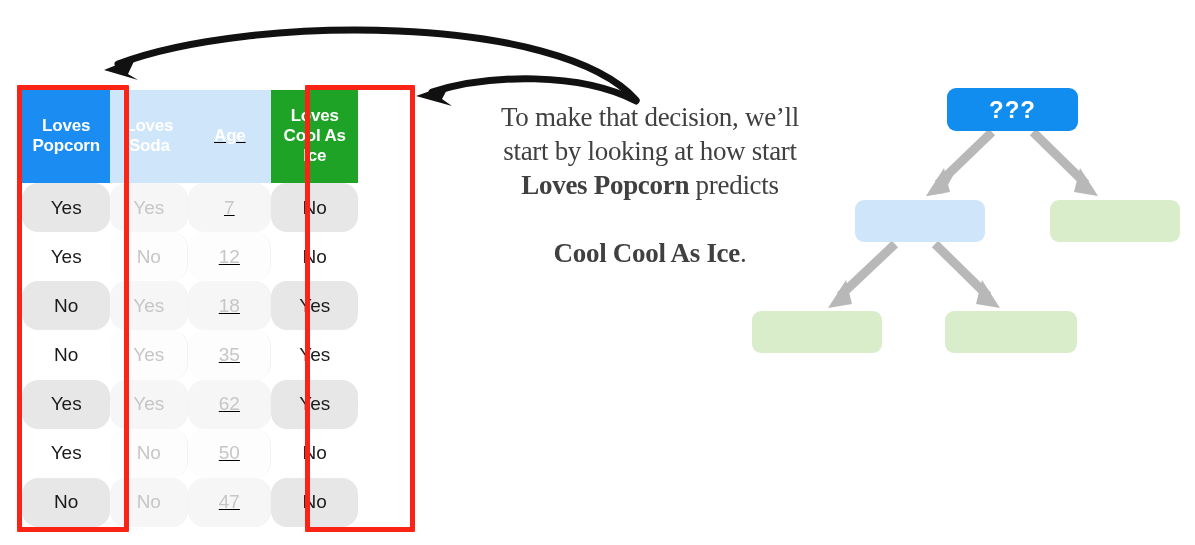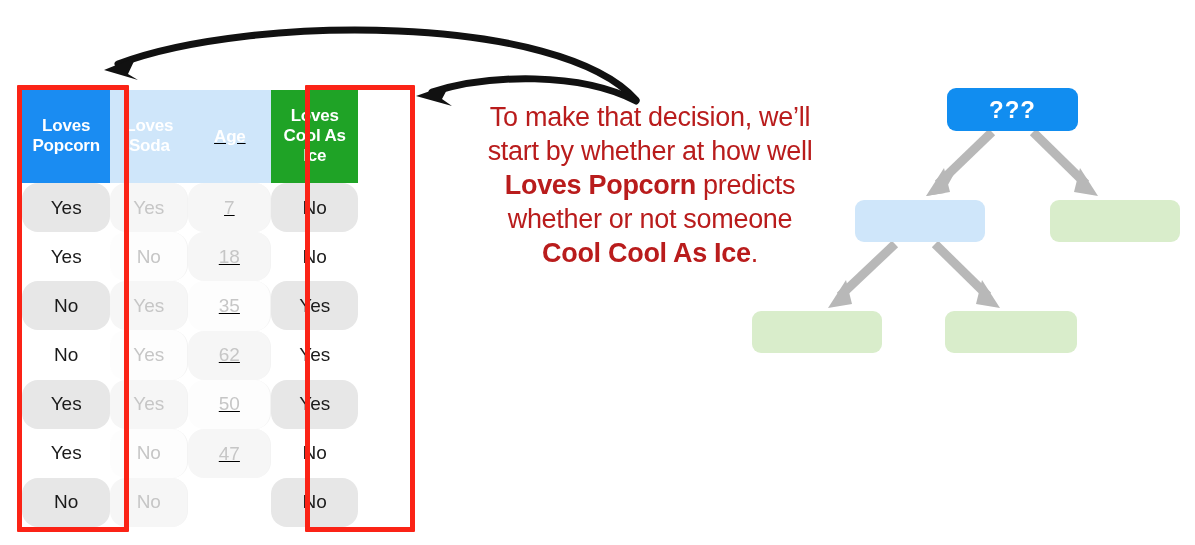--- a/index.html
+++ b/index.html
@@ -64,22 +64,23 @@
   }
   #redbox-popcorn{left:17px;top:85px;width:112px;height:447px;}
   #redbox-coolasice{left:305px;top:85px;width:110px;height:447px;}
 
   
   #caption{
     position:absolute;left:440px;top:100px;width:420px;
     text-align:center;
     font-size:27px;
     line-height:34px;
-    color:#b91c1c;
+    color:#404040;
     letter-spacing:-0.3px;
+    font-family:Liberation Serif, serif;
   }
   #caption b{font-weight:bold;}
 
   
   #tree{position:absolute;left:730px;top:70px;width:465px;height:300px;}
   .node{
     position:absolute;
     border-radius:9px;
     display:flex;align-items:center;justify-content:center;
     font-weight:bold;
@@ -128,20 +129,21 @@
       <div class="tcell odd">Yes</div>
       <div class="tcell even">No</div>
       <div class="tcell odd">No</div>
     </div>
 
     <div class="tcol c3 fade">
       <div class="thead faded">
         <span>Age</span>
       </div>
       <div class="tcell odd">7</div>
+      <div class="tcell even">12</div>
       <div class="tcell odd">18</div>
       <div class="tcell even">35</div>
       <div class="tcell odd">62</div>
       <div class="tcell even">50</div>
       <div class="tcell odd">47</div>
     </div>
 
     <div class="tcol c4">
       <div class="thead green">
         <span>Loves<br>Cool As<br>Ice</span>
@@ -167,23 +169,23 @@
     </g>
 
     <g>
       <path d="M 636,101 C 580,72 490,74 432,92" fill="none" stroke="#111111" stroke-width="7" stroke-linecap="round"></path>
       <path d="M 416,96 L 450,84 L 442,99 L 452,106 Z" fill="#111111"></path>
     </g>
   </svg>
 
   <div id="caption">
     <span>To make that decision, we’ll</span><br>
-    <span>start by whether at how well</span><br>
+    <span>start by looking at how start</span><br>
     <b>Loves Popcorn</b><span> predicts</span><br>
-    <span>whether or not someone</span><br>
+    <br>
     <b>Cool Cool As Ice</b><span>.</span>
   </div>
 
   <div id="tree">
 
     <svg id="tree-arrows" viewBox="0 0 465 300">
       <g>
         <path d="M 262,62 L 208,114" stroke="#b8b8b8" stroke-width="9" stroke-linecap="butt" fill="none"></path>
         <path d="M 196,126 L 224,104 L 214,122 L 215,123 Z" fill="#b8b8b8"></path>
         <path d="M 196,126 L 220,122 L 214,98 Z" fill="#b8b8b8"></path>

